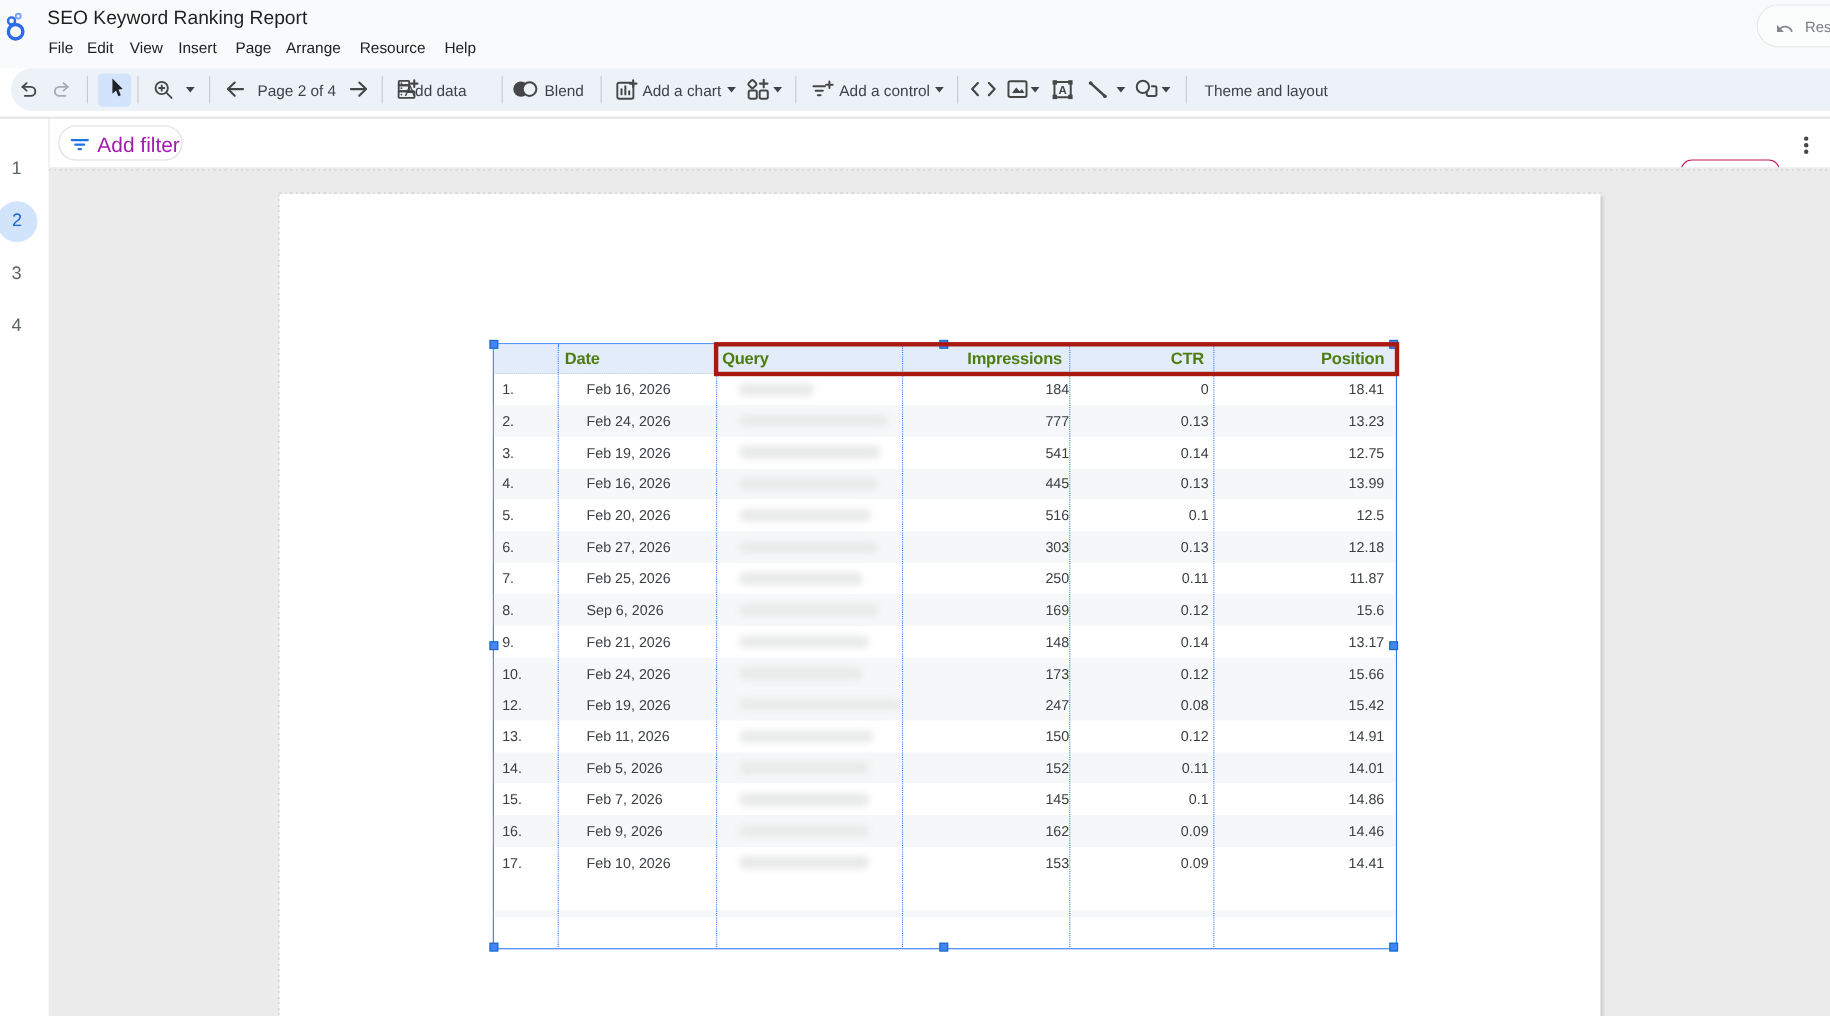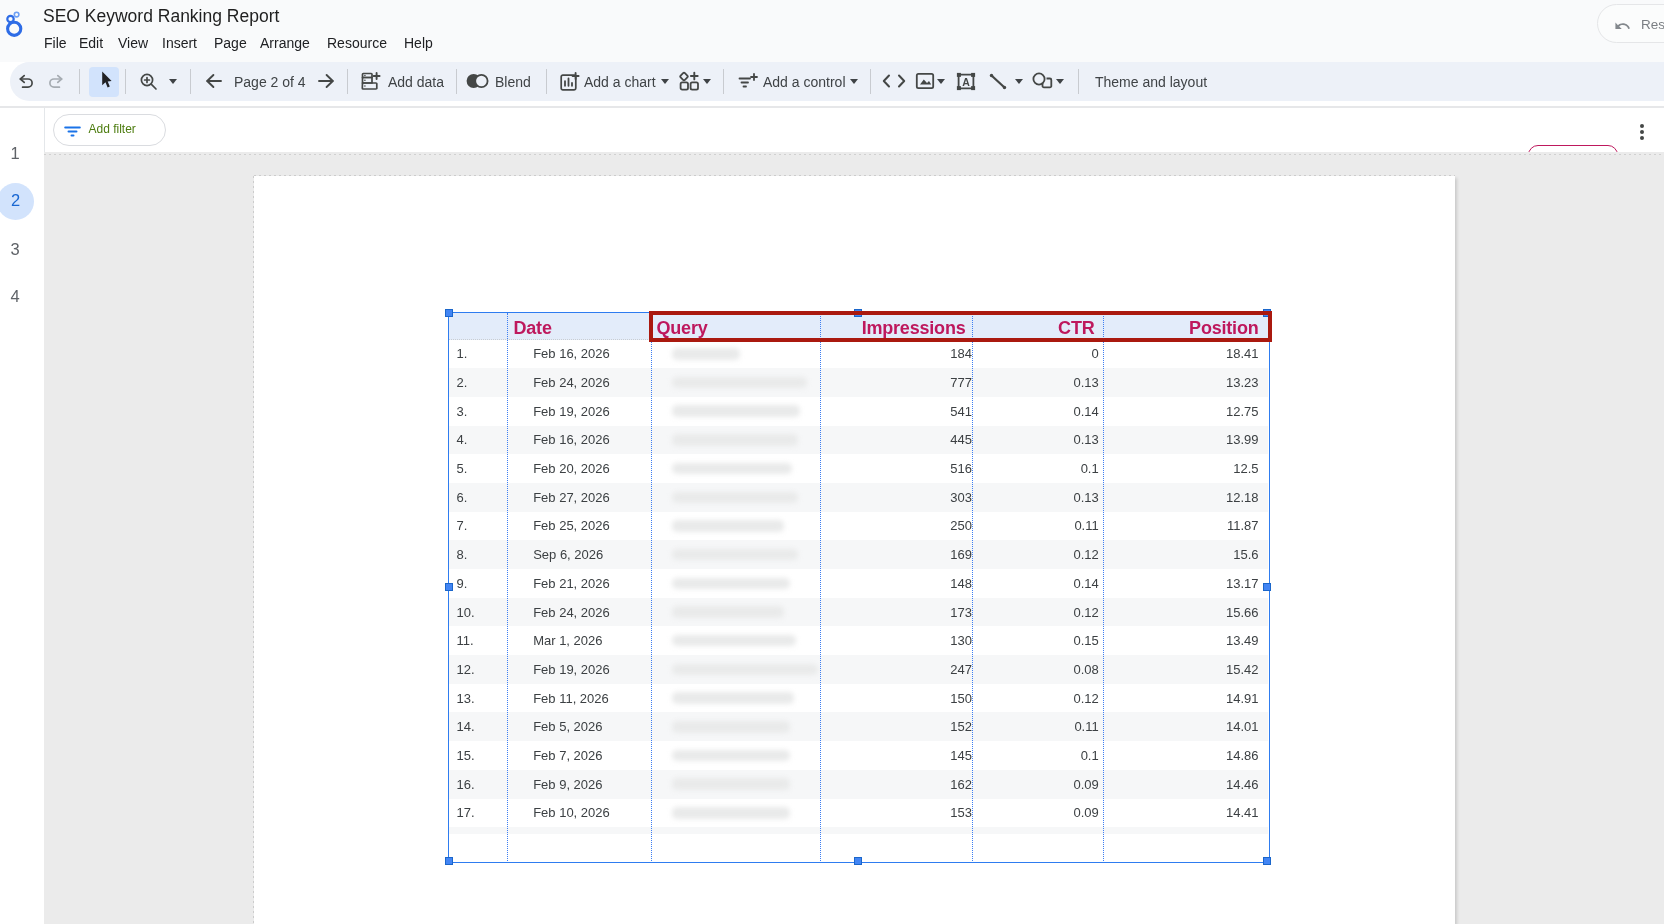--- a/index.html
+++ b/index.html
@@ -18,40 +18,40 @@
 .ticon { position:absolute; top:81px; }
 .tlabel { position:absolute; top:74px; font-size:14px; color:#3f4346; white-space:nowrap; }
 #cursorbg { position:absolute; left:89px; top:67px; width:30px; height:30px; background:#d2e3fc; border-radius:4px; }
 .caret { position:absolute; width:0; height:0; border-left:4.5px solid transparent; border-right:4.5px solid transparent; border-top:5px solid #3f4346; top:79px; }
 
 
 #filterrow { position:absolute; left:0; top:101px; width:1664px; height:51px; background:#fff; }
 #sidevline { position:absolute; left:44px; top:107px; height:45px; width:1px; background:#e4e7ea; }
 #underbar { position:absolute; left:0; top:106px; width:1664px; height:1.5px; background:#e6e7e9; }
 #addfilter { position:absolute; left:52.5px; top:114px; width:113px; height:32px; border:1px solid #dadce0; border-radius:16px; background:#fff; }
-#addfilter span { position:absolute; left:35px; top:7px; font-size:12px; font-weight:500; color:#4d7c0f; }
+#addfilter span { position:absolute; left:35px; top:7px; font-size:19px; font-weight:500; color:#a21caf; }
 #resetbtn { position:absolute; left:1528px; top:113px; width:90px; height:35px; border:1px solid #be185d; border-radius:10px; background:#fff;margin-top:32px; }
 #resetbtn span { position:absolute; left:37px; top:10px; font-size:13.5px; color:#75797e; }
 .dot3 { position:absolute; left:1640px; width:4px; height:4px; border-radius:50%; background:#444746; }
 
 
 #canvas { position:absolute; left:44px; top:152px; width:1620px; height:772px; background:#ebebeb; }
 #sidebar { position:absolute; left:0; top:152px; width:44px; height:772px; background:#fff; }
 .pnum { position:absolute; width:30px; text-align:center; font-size:16.5px; color:#5f6368; }
 #p2circ { position:absolute; left:-3px; top:183px; width:37px; height:37px; border-radius:50%; background:#d2e3fc; }
 #p2circ div { position:absolute; width:37px; top:8px; text-align:center; font-size:16.5px; color:#1967d2; }
 #page { position:absolute; left:254px; top:176px; width:1201px; height:748px; background:#fff; box-shadow:2px 2px 3px rgba(0,0,0,0.14); }
 #canvasdash { position:absolute; left:44px; top:154px; width:1620px; height:1px; background:repeating-linear-gradient(90deg,#d0d0d0 0 2px,rgba(0,0,0,0) 2px 5px); }
 #pagetopdash { position:absolute; left:254px; top:175px; width:1201px; height:1px; background:repeating-linear-gradient(90deg,#cccccc 0 2px,rgba(0,0,0,0) 2px 5px); }
 #pageleftdash { position:absolute; left:253px; top:176px; width:1px; height:748px; background:repeating-linear-gradient(180deg,#cccccc 0 2px,rgba(0,0,0,0) 2px 5px); }
 
 
 #tablebox { position:absolute; left:447.5px; top:311.5px; width:822px; height:551px; border:1.5px solid #2e7cf0; background:#fff; }
 #thead { position:absolute; left:0; top:0; width:819px; height:27px; background:#e3ecfa; }
-#thead span { position:absolute; top:5px; font-size:18px; letter-spacing:-0.2px; font-weight:bold; color:#be185d; }
+#thead span { position:absolute; top:5px; font-size:15px; letter-spacing:-0.2px; font-weight:bold; color:#4d7c0f; }
 #rowswrap { position:absolute; left:0; top:27px; width:819px; }
 .r { display:flex; height:28.7px; align-items:center; font-size:13px; color:#3c4043; }
 .r.even { background:#f6f7f8; }
 .c1 { width:58px; padding-left:8px; }
 .c2 { width:144px; padding-left:7px;margin-left:21px; }
 .c3 { width:169px; padding-left:6px; }
 .c4 { width:152px; padding-right:7px; text-align:right; }
 .c5 { width:131px; padding-right:8px; text-align:right; }
 .c6 { width:165px; padding-right:9px; text-align:right; }
 .blob { display:block; height:11.5px; border-radius:5px; background:#e9eaea; filter:blur(2.8px); }
@@ -121,21 +121,21 @@
 <div class="tdiv" style="left:347px"></div>
 <svg class="ticon" style="left:360px;top:71px" width="22" height="21" viewBox="0 0 22 21" fill="none" stroke="#444746" stroke-width="1.7" stroke-linejoin="round">
   <path d="M2.5 6.5 h9.5 v-3.2 a0.8 0.8 0 0 0 -0.8 -0.8 h-7.9 a0.8 0.8 0 0 0 -0.8 0.8 Z" stroke-linecap="round"></path>
   <path d="M2.5 6.5 h9.5 v5.5 h-9.5 Z"></path>
   <path d="M2.5 12 h13.5 a0.8 0.8 0 0 1 0.8 0.8 v4.4 a0.8 0.8 0 0 1 -0.8 0.8 h-12.9 a0.8 0.8 0 0 1 -0.8 -0.8 Z"></path>
   <circle cx="4.9" cy="4.5" r="0.8" fill="#444746" stroke="none"></circle>
     <circle cx="4.9" cy="9.2" r="0.8" fill="#444746" stroke="none"></circle>
     <circle cx="4.9" cy="15" r="0.8" fill="#444746" stroke="none"></circle>
   <path d="M16.6 2 v6 M13.6 5 h6" stroke-width="1.9" stroke-linecap="round"></path>
 </svg>
-<div class="tlabel" style="left:388px">Add data</div>
+<div class="tlabel" style="left:368px">Add data</div>
 <div class="tdiv" style="left:456px"></div>
 <svg class="ticon" style="left:465px;top:72px" width="26" height="18" viewBox="0 0 26 18" fill="none">
   <circle cx="8.6" cy="9" r="7" fill="#444746"></circle>
   <circle cx="16.4" cy="9" r="6.2" fill="#edf1f8" stroke="#444746" stroke-width="1.8"></circle>
 </svg>
 <div class="tlabel" style="left:495px">Blend</div>
 <div class="tdiv" style="left:546px"></div>
 <svg class="ticon" style="left:559px;top:71px" width="22" height="21" viewBox="0 0 22 21" fill="none" stroke="#444746" stroke-width="1.7" stroke-linejoin="round">
   <rect x="2.2" y="4.2" width="14.6" height="14.6" rx="1.6"></rect>
   <path d="M6 14.8 v-4.6 M9.5 14.8 v-7.4 M13 14.8 v-2.8" stroke-linecap="round" stroke-width="1.8"></path>
@@ -328,30 +328,20 @@
 <div class="r even">
         <span class="c1">10.</span>
         <span class="c2">Feb 24, 2026</span>
         <span class="c3">
           <i class="blob" style="width:112px"></i>
         </span>
         <span class="c4">173</span>
         <span class="c5">0.12</span>
         <span class="c6">15.66</span>
       </div>
-<div class="r">
-        <span class="c1">11.</span>
-        <span class="c2">Mar 1, 2026</span>
-        <span class="c3">
-          <i class="blob" style="width:124px"></i>
-        </span>
-        <span class="c4">130</span>
-        <span class="c5">0.15</span>
-        <span class="c6">13.49</span>
-      </div>
 <div class="r even">
         <span class="c1">12.</span>
         <span class="c2">Feb 19, 2026</span>
         <span class="c3">
           <i class="blob" style="width:146px"></i>
         </span>
         <span class="c4">247</span>
         <span class="c5">0.08</span>
         <span class="c6">15.42</span>
       </div>

